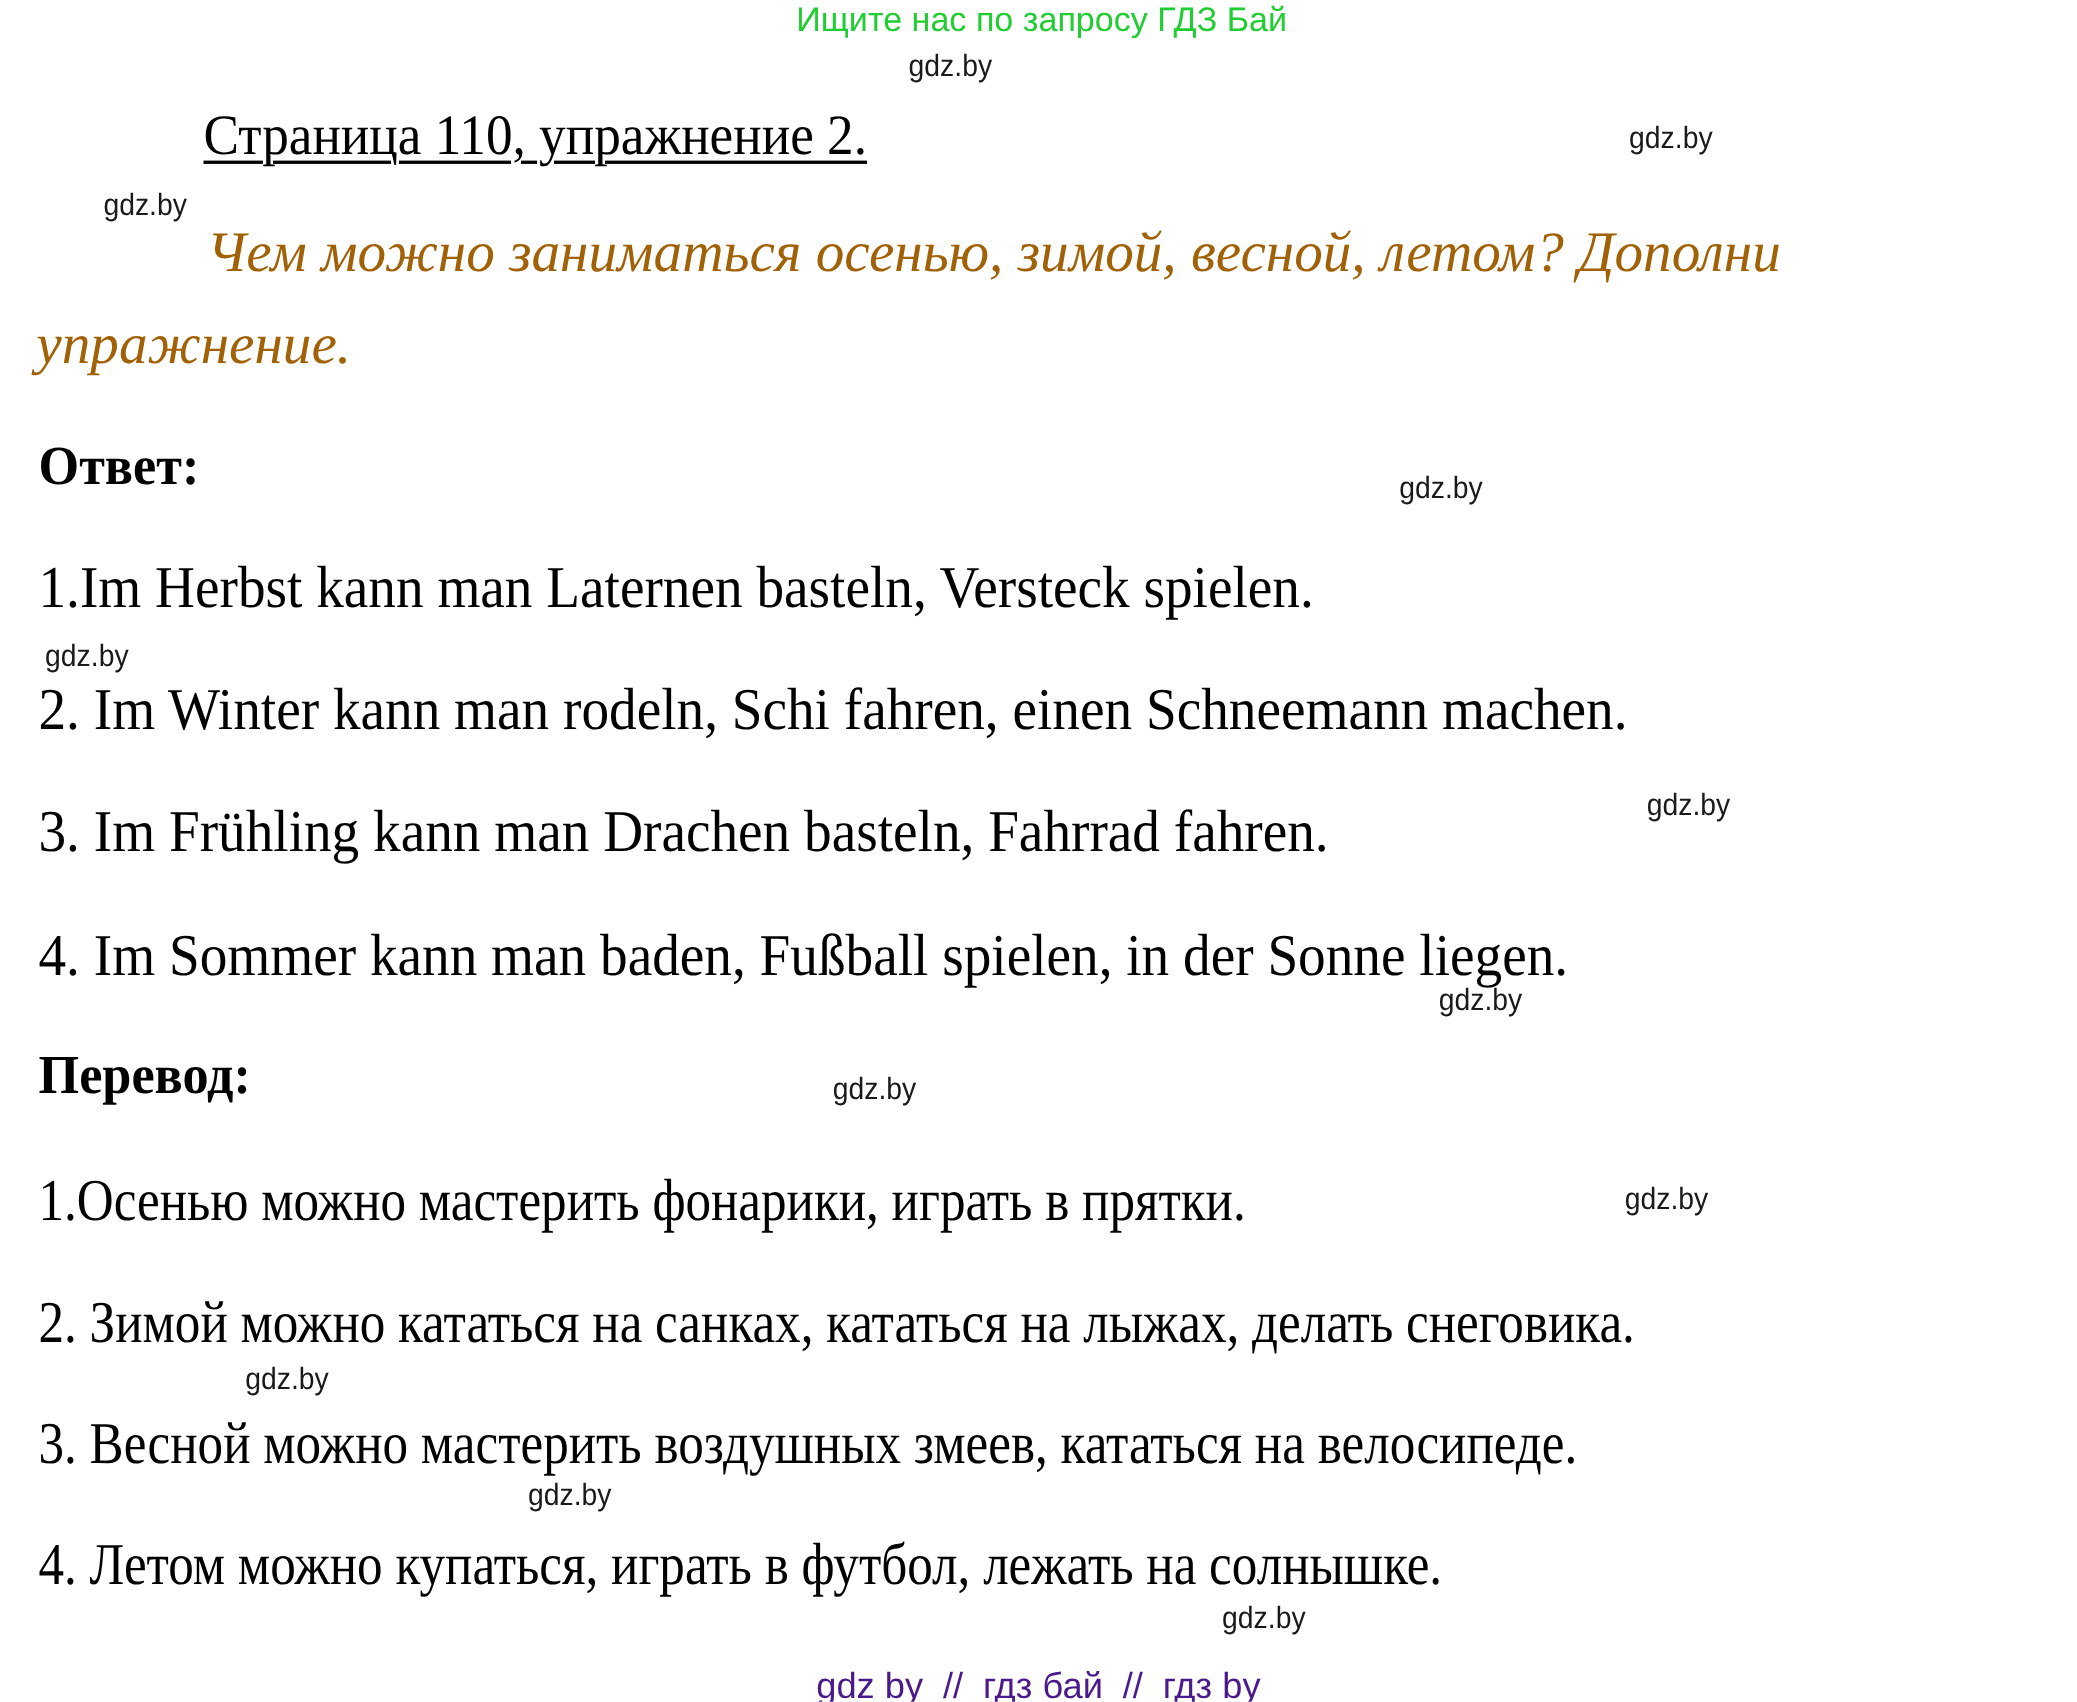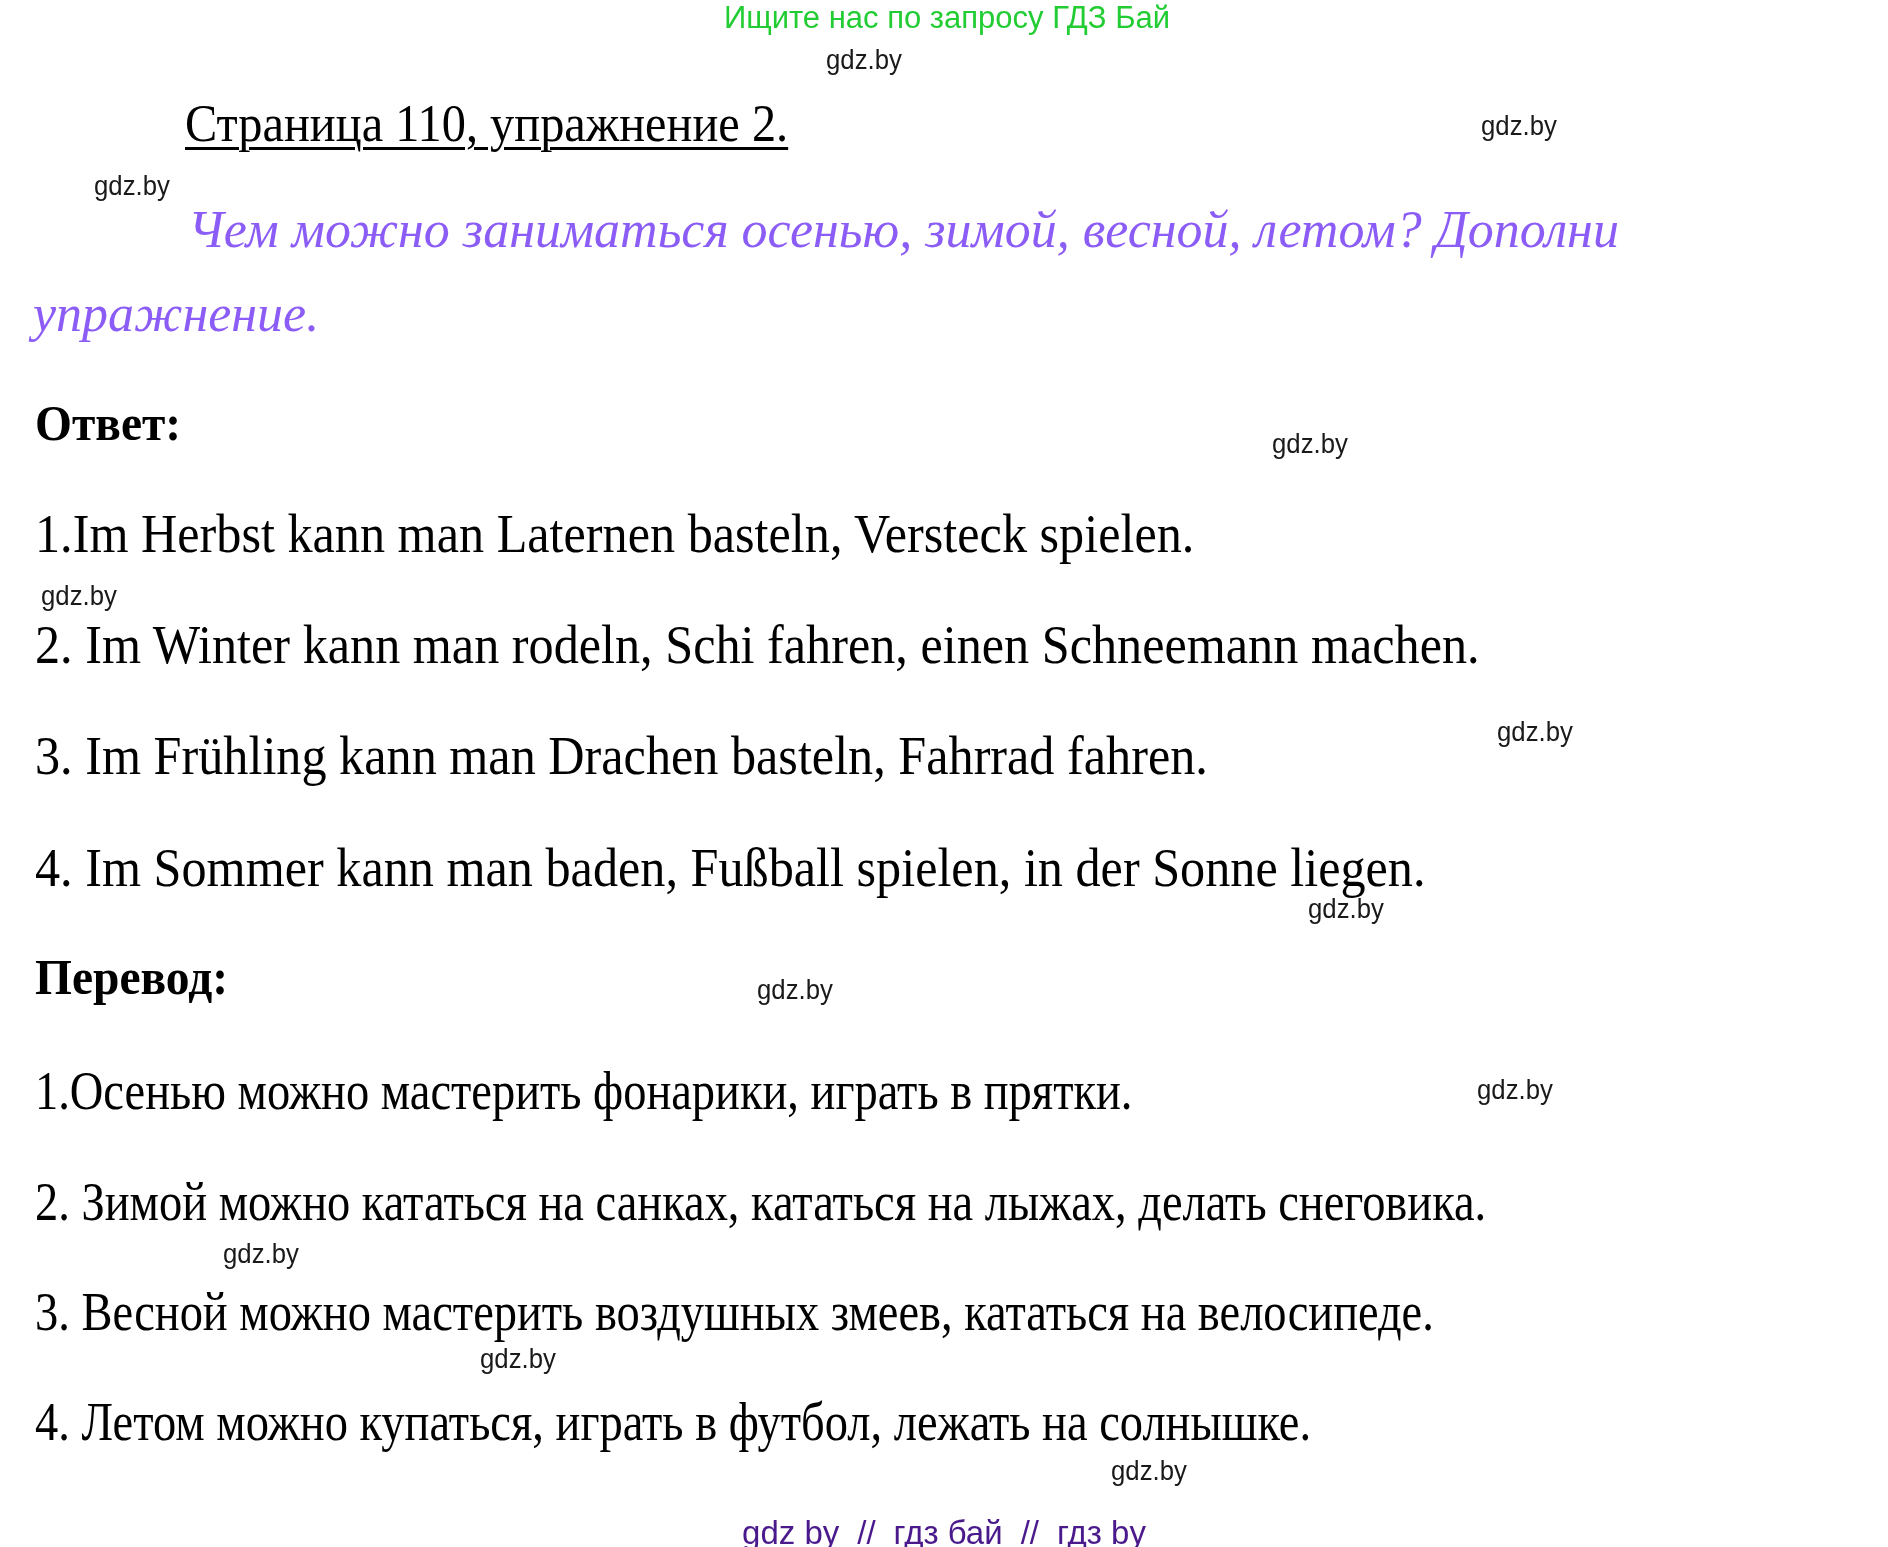--- a/index.html
+++ b/index.html
@@ -40,21 +40,21 @@
       text-decoration-thickness: 3px;
       text-underline-offset: 6px;
       transform: scaleX(0.93);
       transform-origin: left top;
     }
     .question {
       font-family: "Liberation Serif", serif;
       font-style: italic;
       font-size: 52px;
       line-height: 60px;
-      color: #8b5cf6;
+      color: #a16207;
       transform-origin: left top;
     }
     .heading {
       font-family: "Liberation Serif", serif;
       font-weight: bold;
       font-size: 50px;
       line-height: 58px;
       color: #000;
       transform: scaleX(0.95);
       transform-origin: left top;

